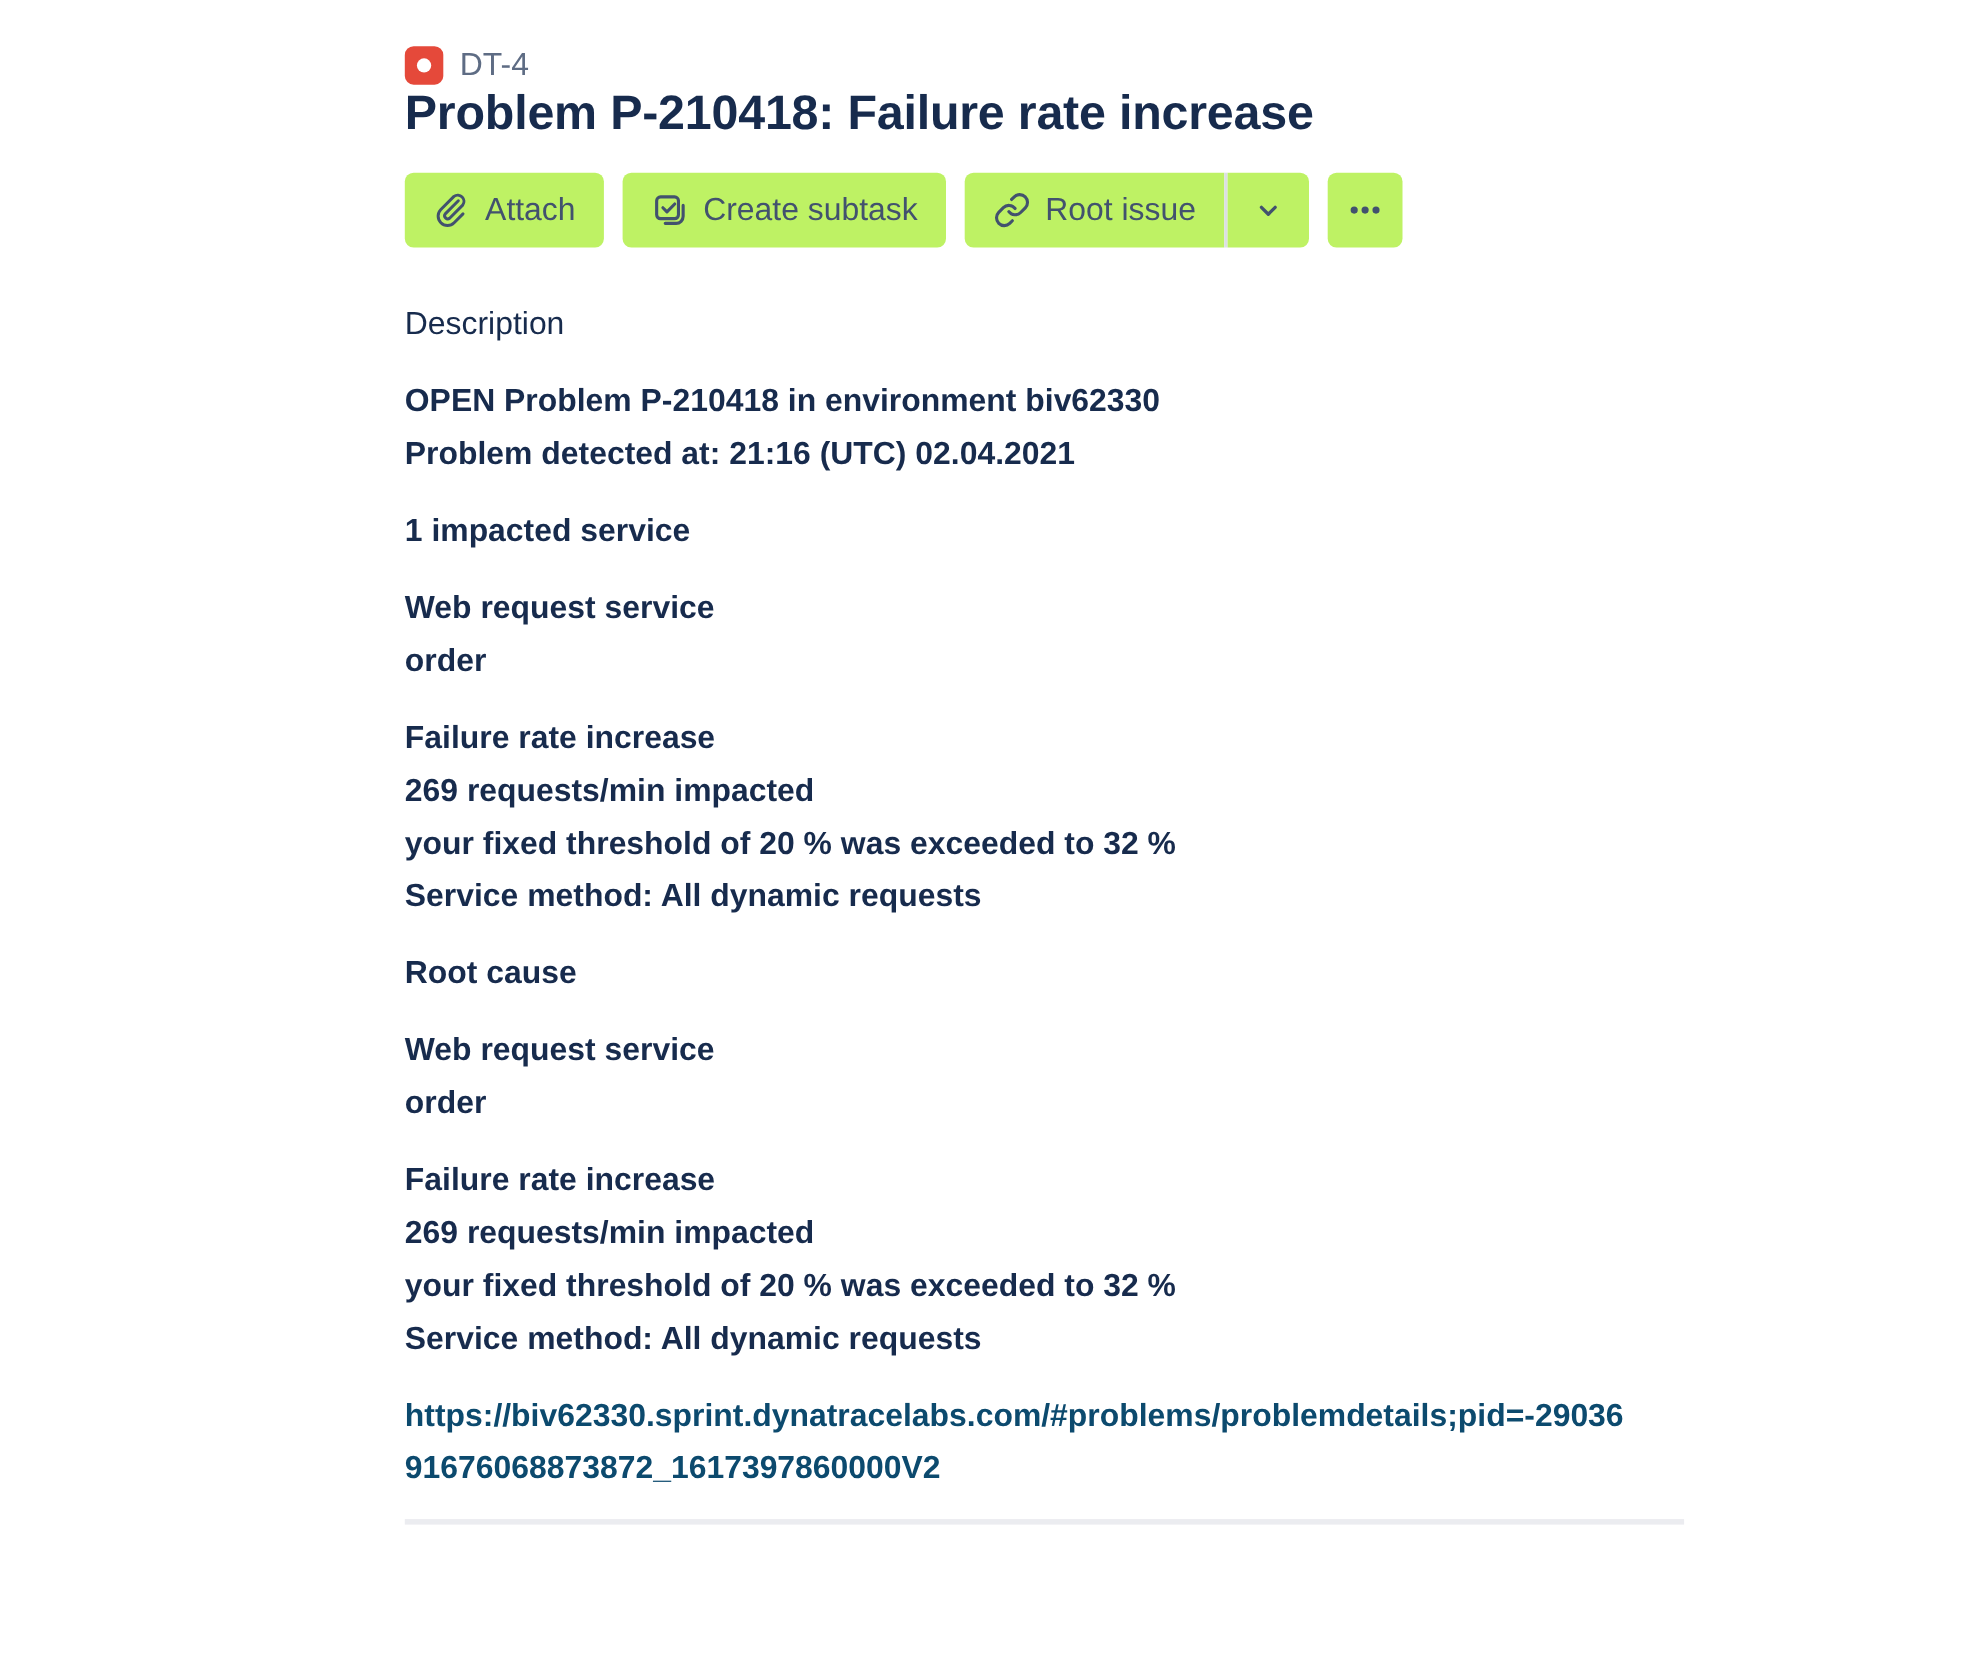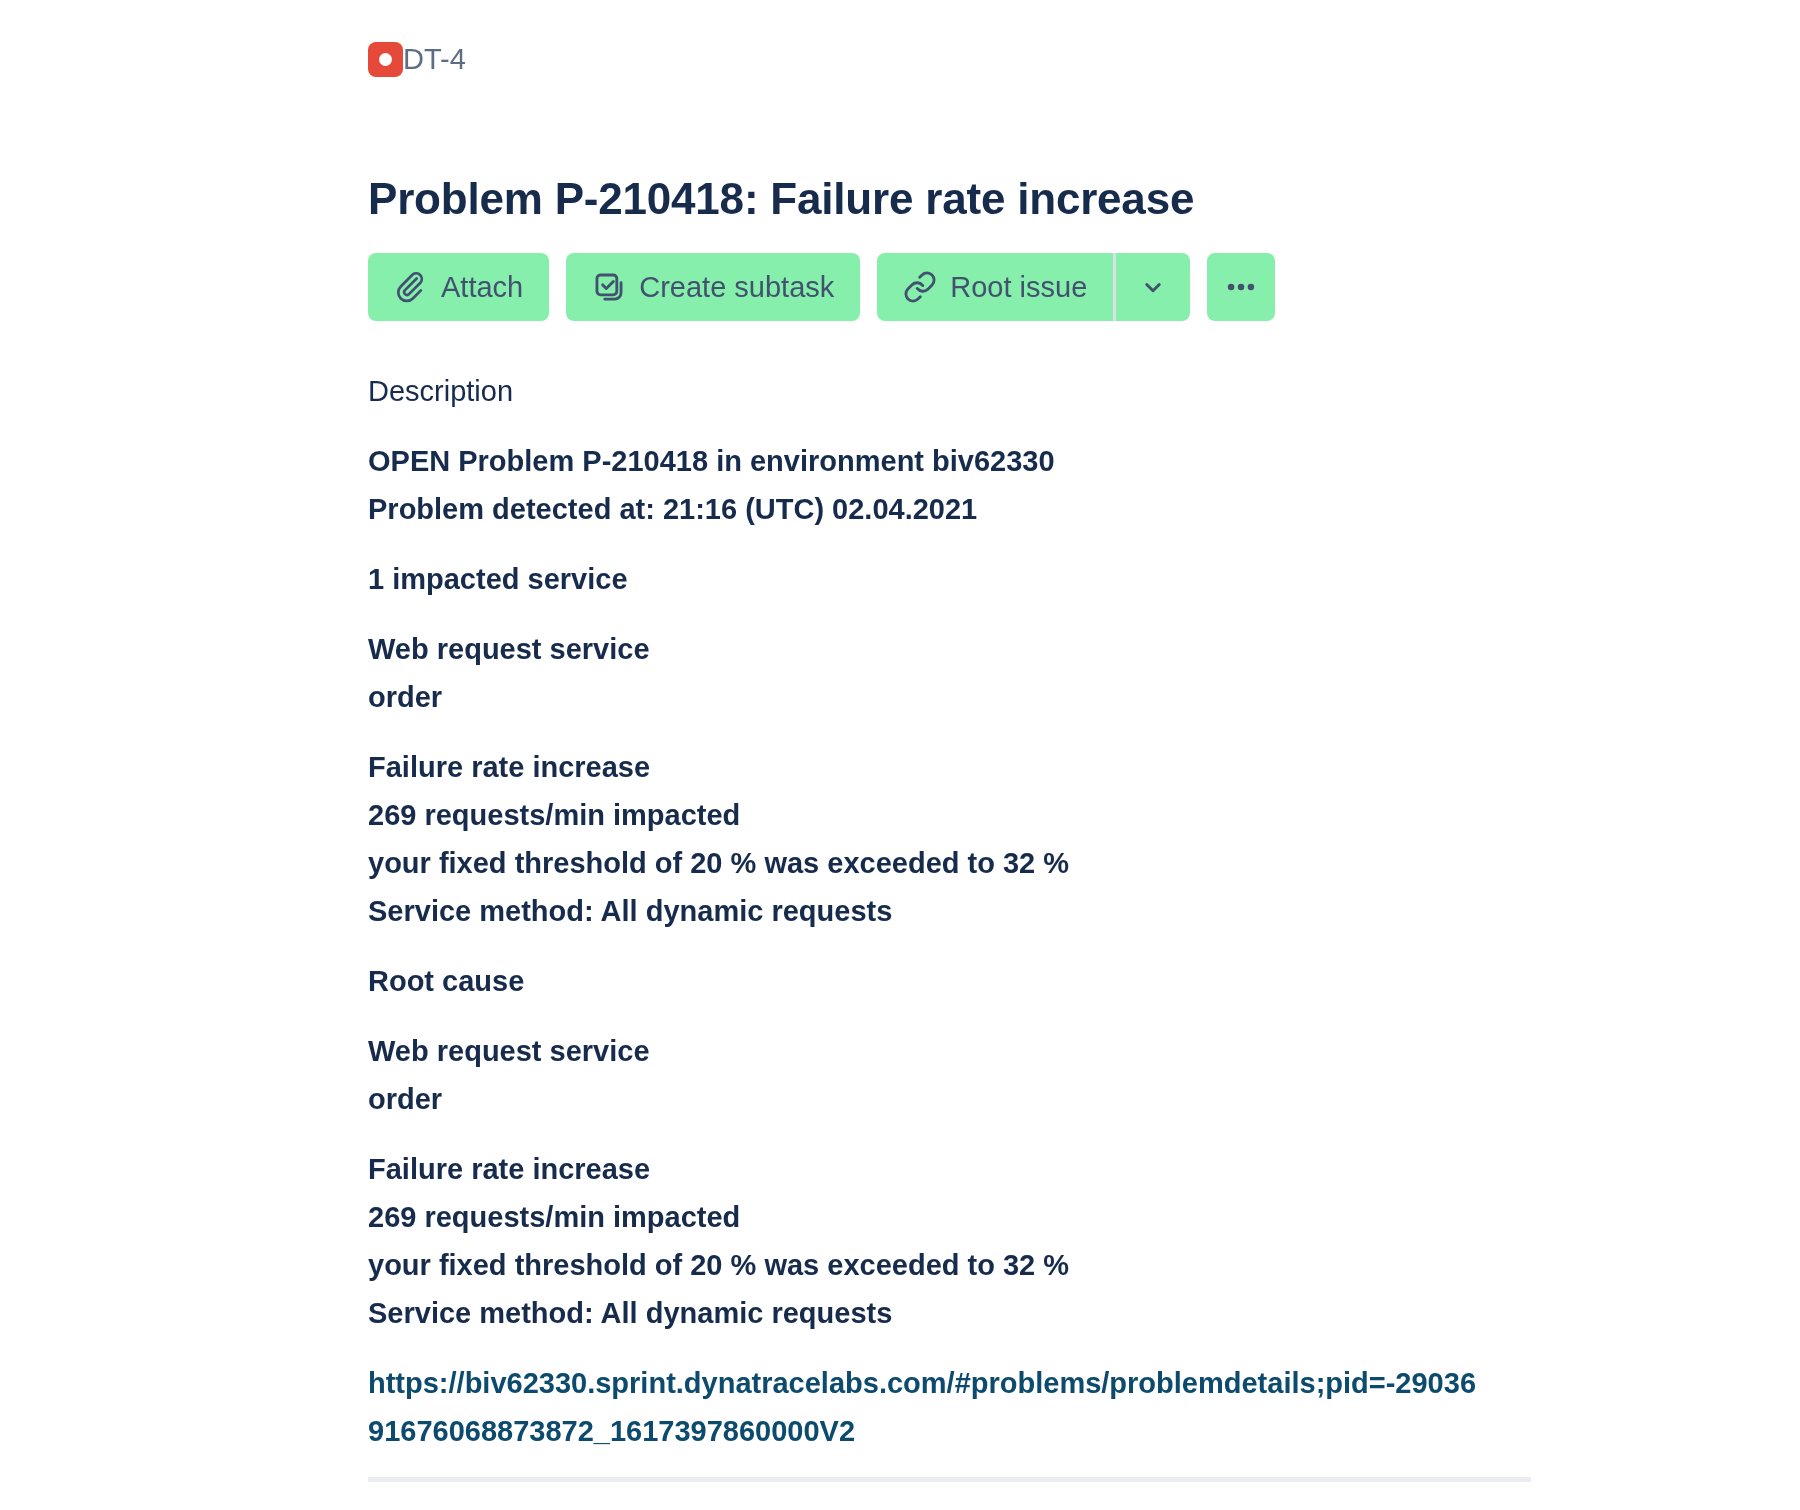--- a/index.html
+++ b/index.html
@@ -12,23 +12,22 @@
     overflow: hidden;
   }
   .content {
     padding-top: 42px;
     margin-left: 368px;
     width: 1165px;
   }
 
   
   .breadcrumb {
-    display: flex; align-items: center; gap: 0;
+    display: flex; align-items: center; gap: 15px;
     height: 35px;
-    margin-bottom: 96px;
   }
   .bug-icon {
     width: 35px; height: 35px;
     background: #E5493A;
     border-radius: 8px;
     display: flex; align-items: center; justify-content: center;
     flex: 0 0 auto;
   }
   .bug-icon .dot {
     width: 13px; height: 13px;
@@ -56,21 +55,21 @@
   
   .toolbar {
     display: flex; align-items: center; gap: 17px;
     height: 68px;
     margin-bottom: 52px;
   }
   .btn {
     display: inline-flex; align-items: center; gap: 13px;
     height: 68px;
     padding: 0 26px;
-    background: #86efac;
+    background: #bef264;
     border: none;
     border-radius: 8px;
     color: #42526E;
     font-family: "Liberation Sans", sans-serif;
     font-size: 29px;
     font-weight: 500;
     cursor: pointer;
     white-space: nowrap;
   }
   .btn svg { display: block; }

